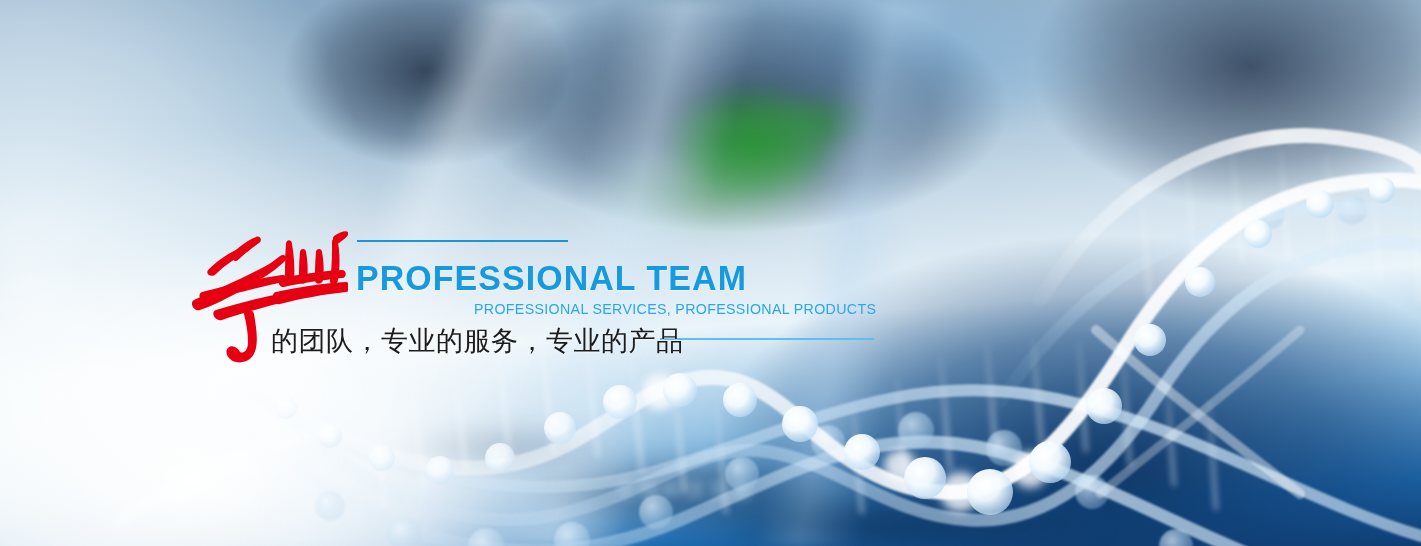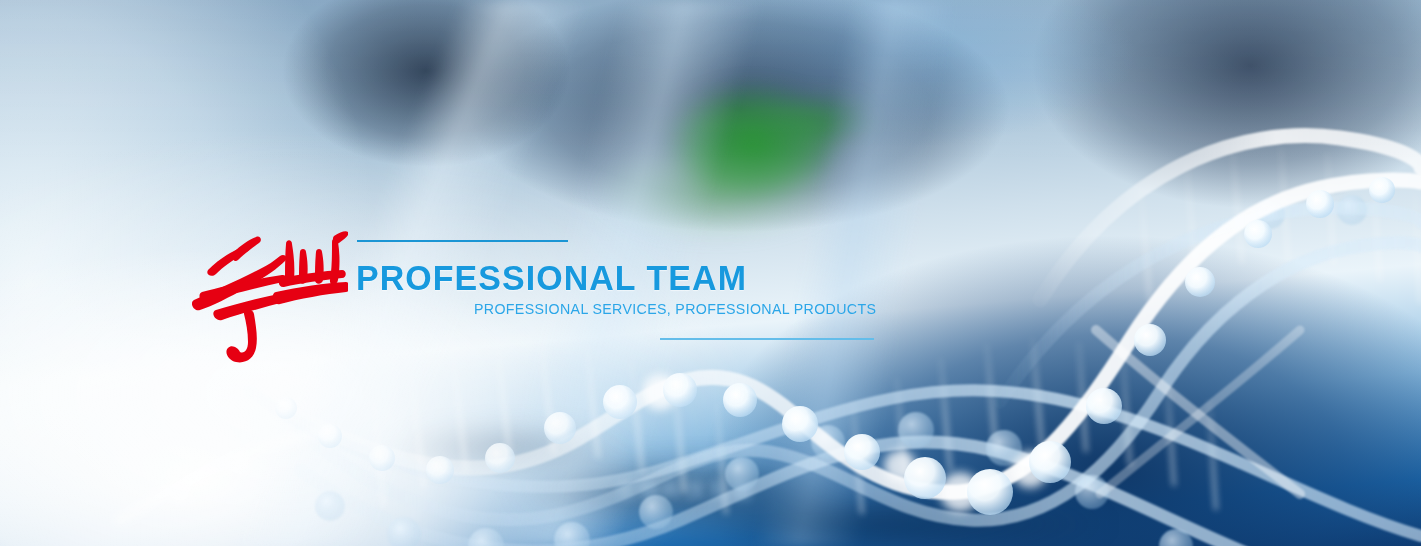--- a/index.html
+++ b/index.html
@@ -376,15 +376,16 @@
           <path d="M146 14 C152 10, 158 8, 160 10 C162 13, 157 17, 151 21 C147 24, 143 17, 146 14 Z"></path>
         </g>
       </svg>
     </div>
 
     <div class="rule-top"></div>
     <div class="rule-bottom"></div>
 
     <div class="headline">PROFESSIONAL TEAM</div>
     <div class="subhead">PROFESSIONAL SERVICES, PROFESSIONAL PRODUCTS</div>
+    <div class="cn-tagline">的团队，专业的服务，专业的产品</div>
 
   </div>
 </div>
 
 </body></html>

